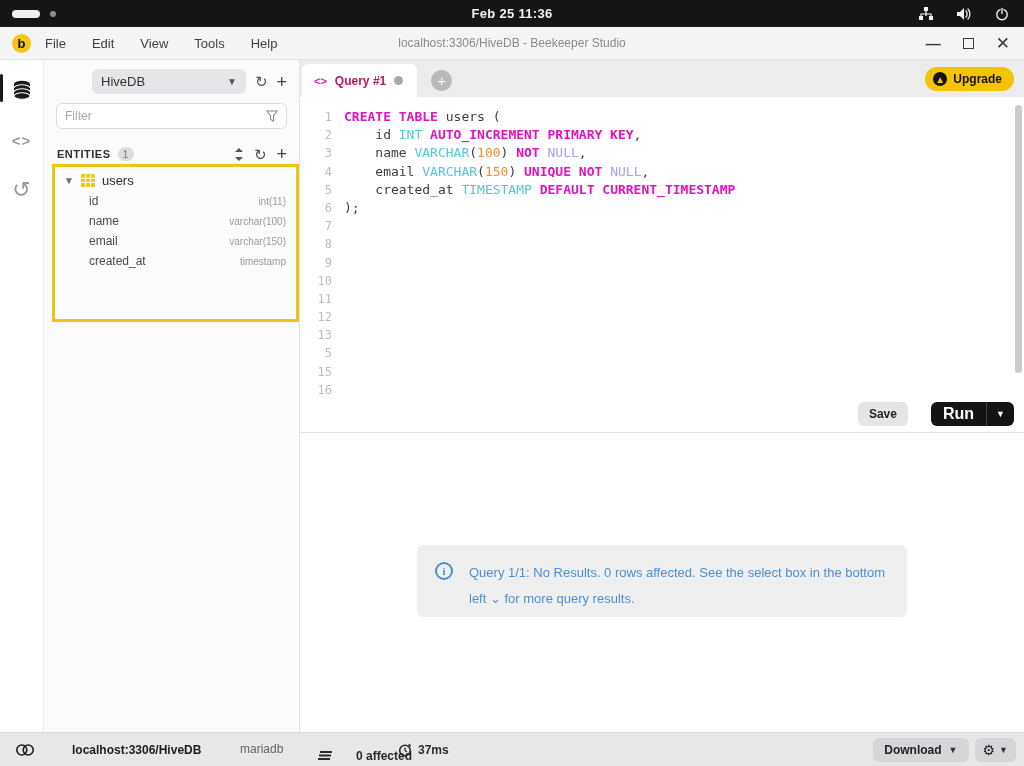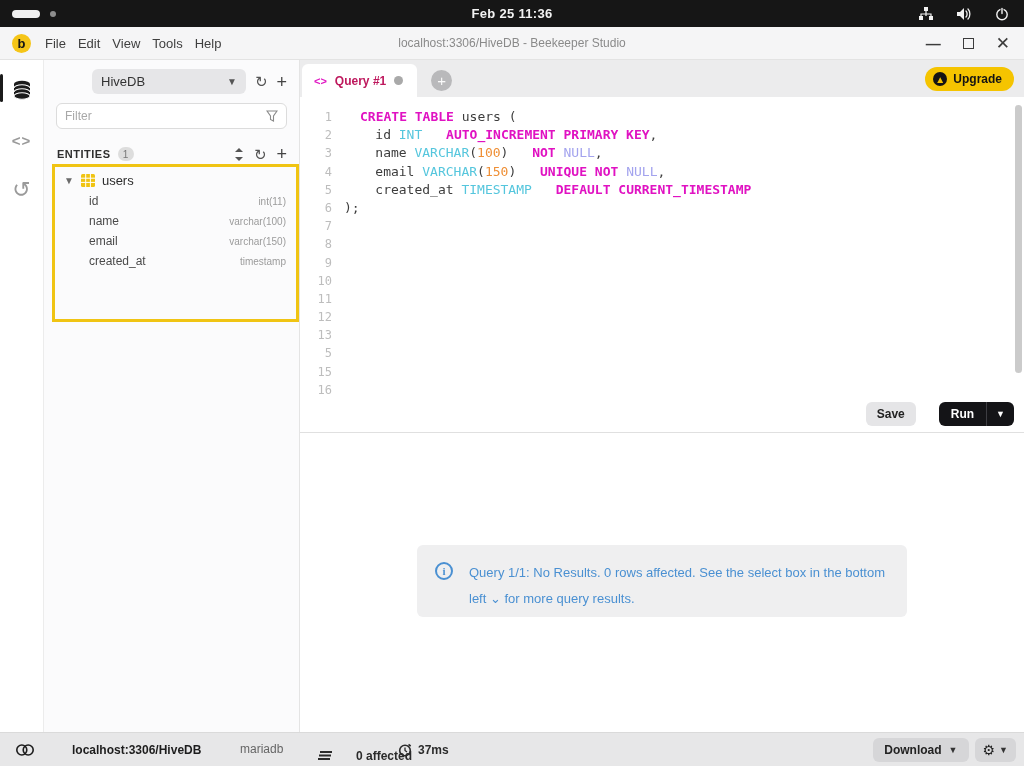--- a/index.html
+++ b/index.html
@@ -15,21 +15,21 @@
   .sys-clock { position:absolute; left:0; right:0; text-align:center; font-size:13px; font-weight:bold; letter-spacing:.3px; }
   .sys-right { position:absolute; right:10px; top:0; height:27px; display:flex; align-items:center; gap:14px; }
   .sys-right svg { display:block; }
 
   
   .menubar { position:absolute; left:0; top:27px; width:1024px; height:33px;
     background:#f5f5f6; border-bottom:1px solid #e3e3e3; display:flex; align-items:center; }
   .logo { width:19px; height:19px; border-radius:50%; background:#f5c518; color:#141414;
     font-weight:bold; font-size:13px; display:flex; align-items:center; justify-content:center;
     margin:0 14px 0 12px; }
-  .menu-items { display:flex; gap:12px; font-size:13px; color:#3f3f3f; }
+  .menu-items { display:flex; gap:26px; font-size:13px; color:#3f3f3f; }
   .menu-items span { cursor:default; }
   .win-title { position:absolute; left:0; right:0; text-align:center; font-size:12px; color:#8a8a8a; pointer-events:none; }
   .win-controls { position:absolute; right:14px; top:0; height:33px; display:flex; align-items:center; gap:22px;
     color:#3c3c3c; font-size:15px; }
   .wc-min { font-weight:bold; }
   .wc-max { width:11px; height:11px; border:1.5px solid #3c3c3c; display:inline-block; }
   .wc-close { font-size:17px; }
 
   
   .app { position:absolute; left:0; top:60px; width:1024px; height:672px; display:flex; }
@@ -83,33 +83,33 @@
   .upgrade-btn { position:absolute; right:10px; top:7px; height:24px; background:#f5c400; border-radius:13px;
     display:flex; align-items:center; gap:6px; padding:0 12px 0 8px; font-size:12px; font-weight:bold; color:#141414; }
   .upgrade-ico { width:14px; height:14px; background:#141414; border-radius:50%; color:#f5c400; font-size:10px;
     display:flex; align-items:center; justify-content:center; font-weight:bold; }
 
   .editor { height:298px; position:relative; background:#fff; overflow:hidden;
     font-family:"DejaVu Sans Mono","Liberation Mono",monospace; font-size:13px; padding-top:11px; }
   .code-line { display:flex; height:18.2px; line-height:18.2px; white-space:pre; }
   .ln { width:32px; text-align:right; color:#bdbdbd; font-size:12px; flex:none; }
   .code-text { padding-left:12px; color:#3d3d3d; }
-  .c-kw { color:#e012c2; font-weight:bold;margin-left:16px; }
+  .c-kw { color:#e012c2; font-weight:bold; }
   .c-type { color:#55c6dd; }
   .c-num { color:#ef8f35; }
   .c-null { color:#a3a3ee; }
   .c-plain { color:#3d3d3d; }
   .editor-scrollbar { position:absolute; right:2px; top:8px; width:7px; height:268px; background:#cbcbcb; border-radius:4px; }
 
   .editor-toolbar { height:38px; display:flex; align-items:center; justify-content:flex-end; gap:23px;
     padding-right:10px; border-bottom:1px solid #e0e0e0; background:#fff; }
   .save-btn { height:24px; background:#e5e5e7; border-radius:6px; padding:0 11px; font-size:12px; font-weight:bold;
     color:#222; display:flex; align-items:center; }
   .run-group { height:24px; background:#141417; border-radius:6px; display:flex; align-items:center; }
-  .run-main { color:#fff; font-size:12px; font-weight:bold; padding:0 12px; }
+  .run-main { color:#fff; font-size:16px; font-weight:bold; padding:0 12px; }
   .run-sep { width:1px; height:24px; background:#3d3d42; }
   .run-caret { color:#fff; font-size:9px; padding:0 9px; }
 
   .results { flex:1; background:#fff; display:flex; justify-content:center; }
   .info-box { margin-top:112px; width:490px; height:72px; background:#efeff0; border-radius:6px;
     display:flex; padding:15px 18px; gap:16px; }
   .info-icon { width:18px; height:18px; border:2px solid #4a90d2; border-radius:50%; color:#4a90d2;
     font-size:11px; font-weight:bold; display:flex; align-items:center; justify-content:center; flex:none;
     font-family:"Liberation Serif",serif; margin-top:2px; }
   .info-text { font-size:13px; color:#4a90d2; line-height:2.0; }

